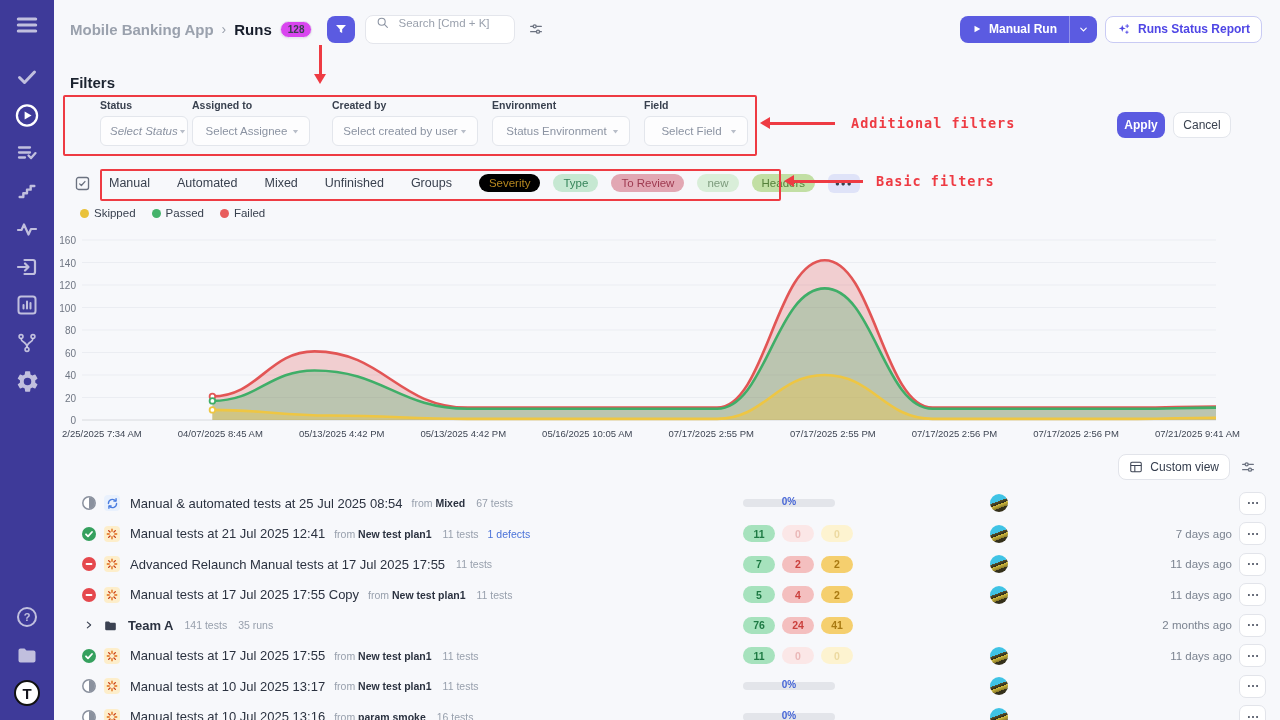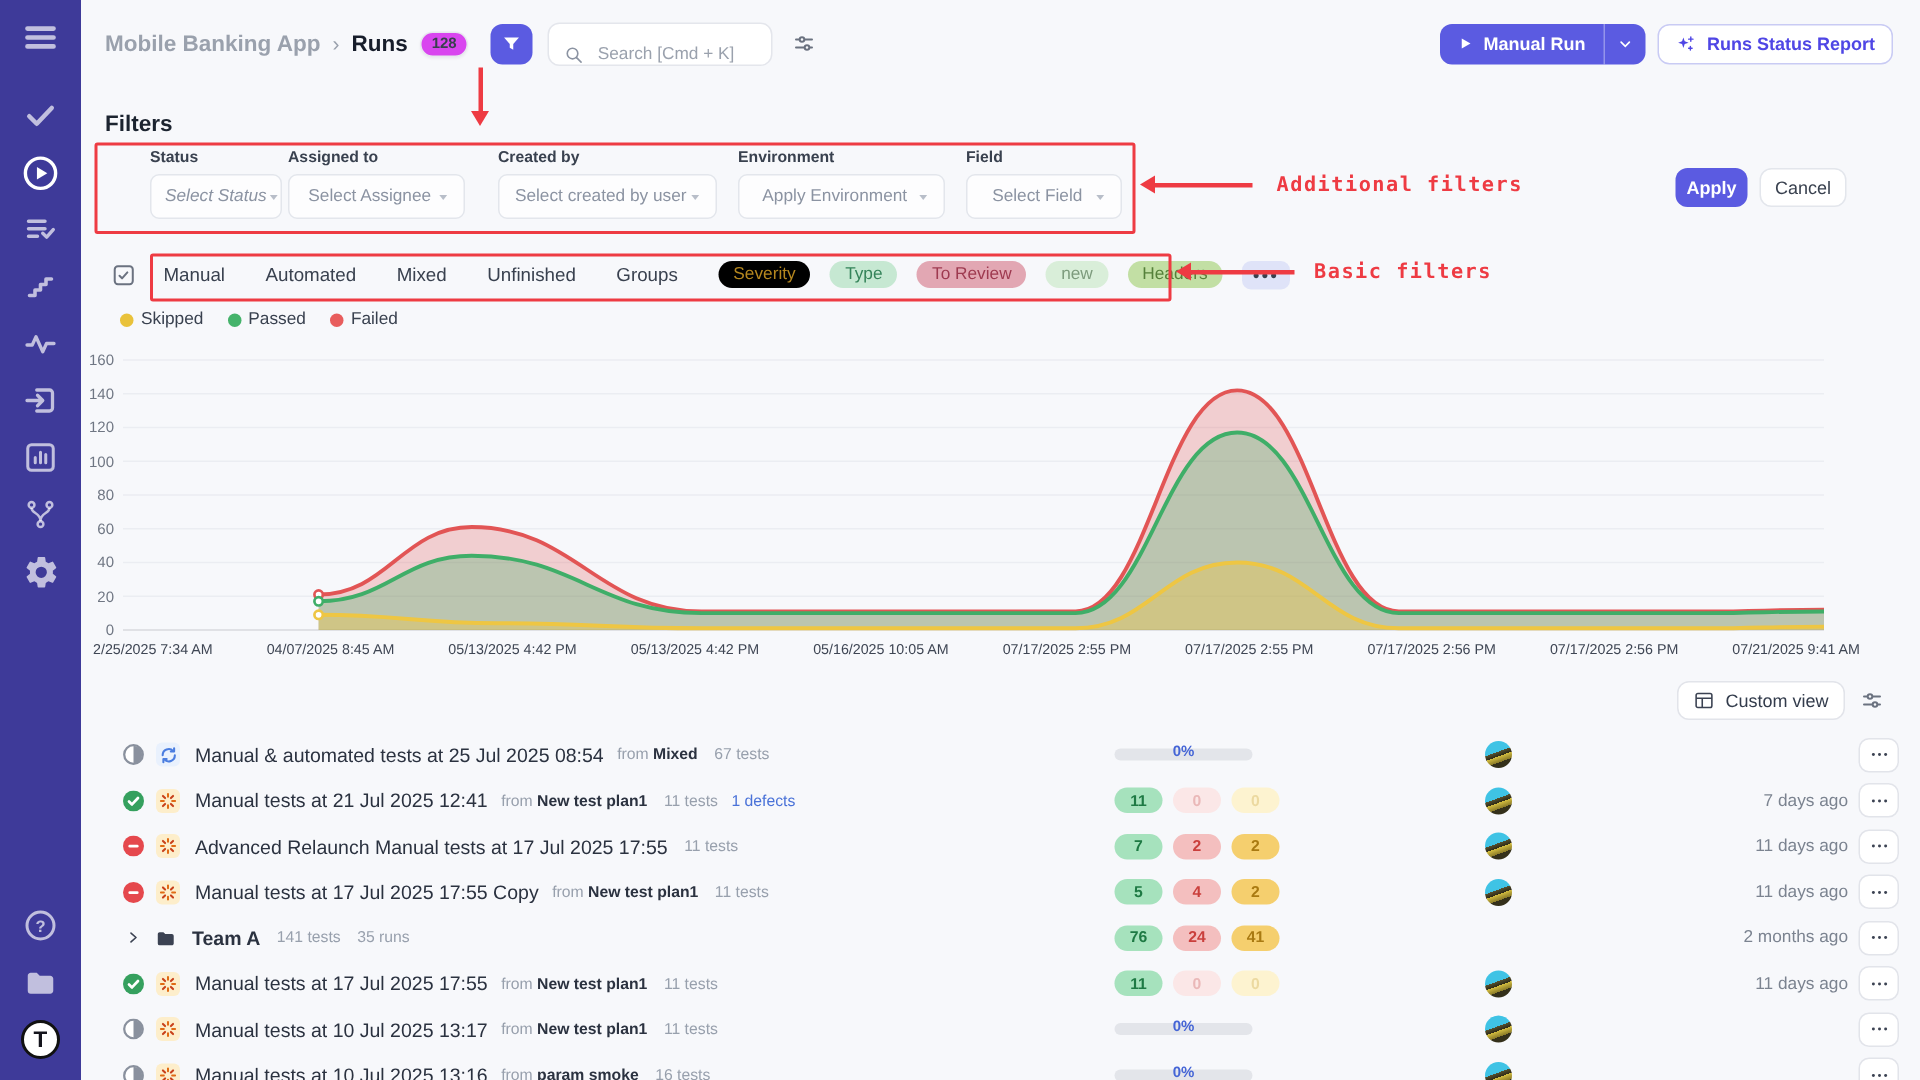--- a/index.html
+++ b/index.html
@@ -21,21 +21,21 @@
   #main{position:absolute;left:54px;top:0;right:0;bottom:0;}
   .header{position:absolute;left:0;top:0;right:0;height:58px;display:flex;align-items:center;
           padding:0 18px 0 16px;box-sizing:border-box;}
   .crumb-project{color:#9aa1ad;font-weight:bold;font-size:15px;}
   .crumb-sep{color:#9aa1ad;margin:0 8px;font-size:14px;}
   .crumb-page{color:#171d2b;font-weight:bold;font-size:15px;}
   .count-badge{background:#d946ef;border:1px solid #e7e9ee;border-radius:10px;font-size:10px;font-weight:bold;
                color:#39404e;padding:2px 7px;margin-left:8px;box-shadow:0 1px 2px rgba(20,24,40,.06);}
   .filter-btn{width:28px;height:27px;background:#5b5be1;border-radius:8px;display:flex;align-items:center;
               justify-content:center;margin-left:15px;cursor:pointer;flex:none;}
-  .searchbox{display:flex;align-items:flex-end;gap:7px;background:#fff;border:1px solid #e4e6ec;border-radius:8px;
+  .searchbox{display:flex;align-items:flex-start;gap:7px;background:#fff;border:1px solid #e4e6ec;border-radius:8px;
              height:27px;padding:0 10px;margin-left:10px;width:128px;}
   .searchbox input{border:0;outline:0;font-size:11.5px;color:#6a7280;width:100%;background:transparent;font-family:inherit;}
   .searchbox input::placeholder{color:#9aa1ad;}
   .hdr-sliders{margin-left:13px;cursor:pointer;display:flex;}
   .hdr-right{margin-left:auto;display:flex;align-items:center;gap:8px;}
   .manual-run{display:flex;align-items:stretch;background:#5b5be1;border-radius:8px;color:#fff;overflow:hidden;cursor:pointer;height:27px;}
   .mr-main{display:flex;align-items:center;gap:7px;padding:0 12px;font-size:12px;font-weight:bold;}
   .mr-chev{display:flex;align-items:center;padding:0 8px;border-left:1px solid rgba(255,255,255,.35);}
   .report-btn{display:flex;align-items:center;gap:7px;background:#fff;border:1px solid #c9cbf4;border-radius:8px;
               height:27px;padding:0 11px;color:#4f46e5;font-size:12px;font-weight:bold;cursor:pointer;box-sizing:border-box;}
@@ -276,21 +276,21 @@
         <div class="fselect" style="width: 146px;">
           <span class="fval">Select created by user</span>
           <svg viewBox="0 0 24 24" width="9" height="9" style="flex:none">
             <path d="M5 8l7 9 7-9z" fill="#b8bec9"></path>
           </svg>
         </div>
       </div>
       <div class="fgroup" style="left: 438px;">
         <div class="flabel">Environment</div>
         <div class="fselect" style="width: 138px;">
-          <span class="fval">Apply Environment</span>
+          <span class="fval">Status Environment</span>
           <svg viewBox="0 0 24 24" width="9" height="9" style="flex:none">
             <path d="M5 8l7 9 7-9z" fill="#b8bec9"></path>
           </svg>
         </div>
       </div>
       <div class="fgroup" style="left: 590px;">
         <div class="flabel">Field</div>
         <div class="fselect" style="width: 104px;">
           <span class="fval">Select Field</span>
           <svg viewBox="0 0 24 24" width="9" height="9" style="flex:none">

